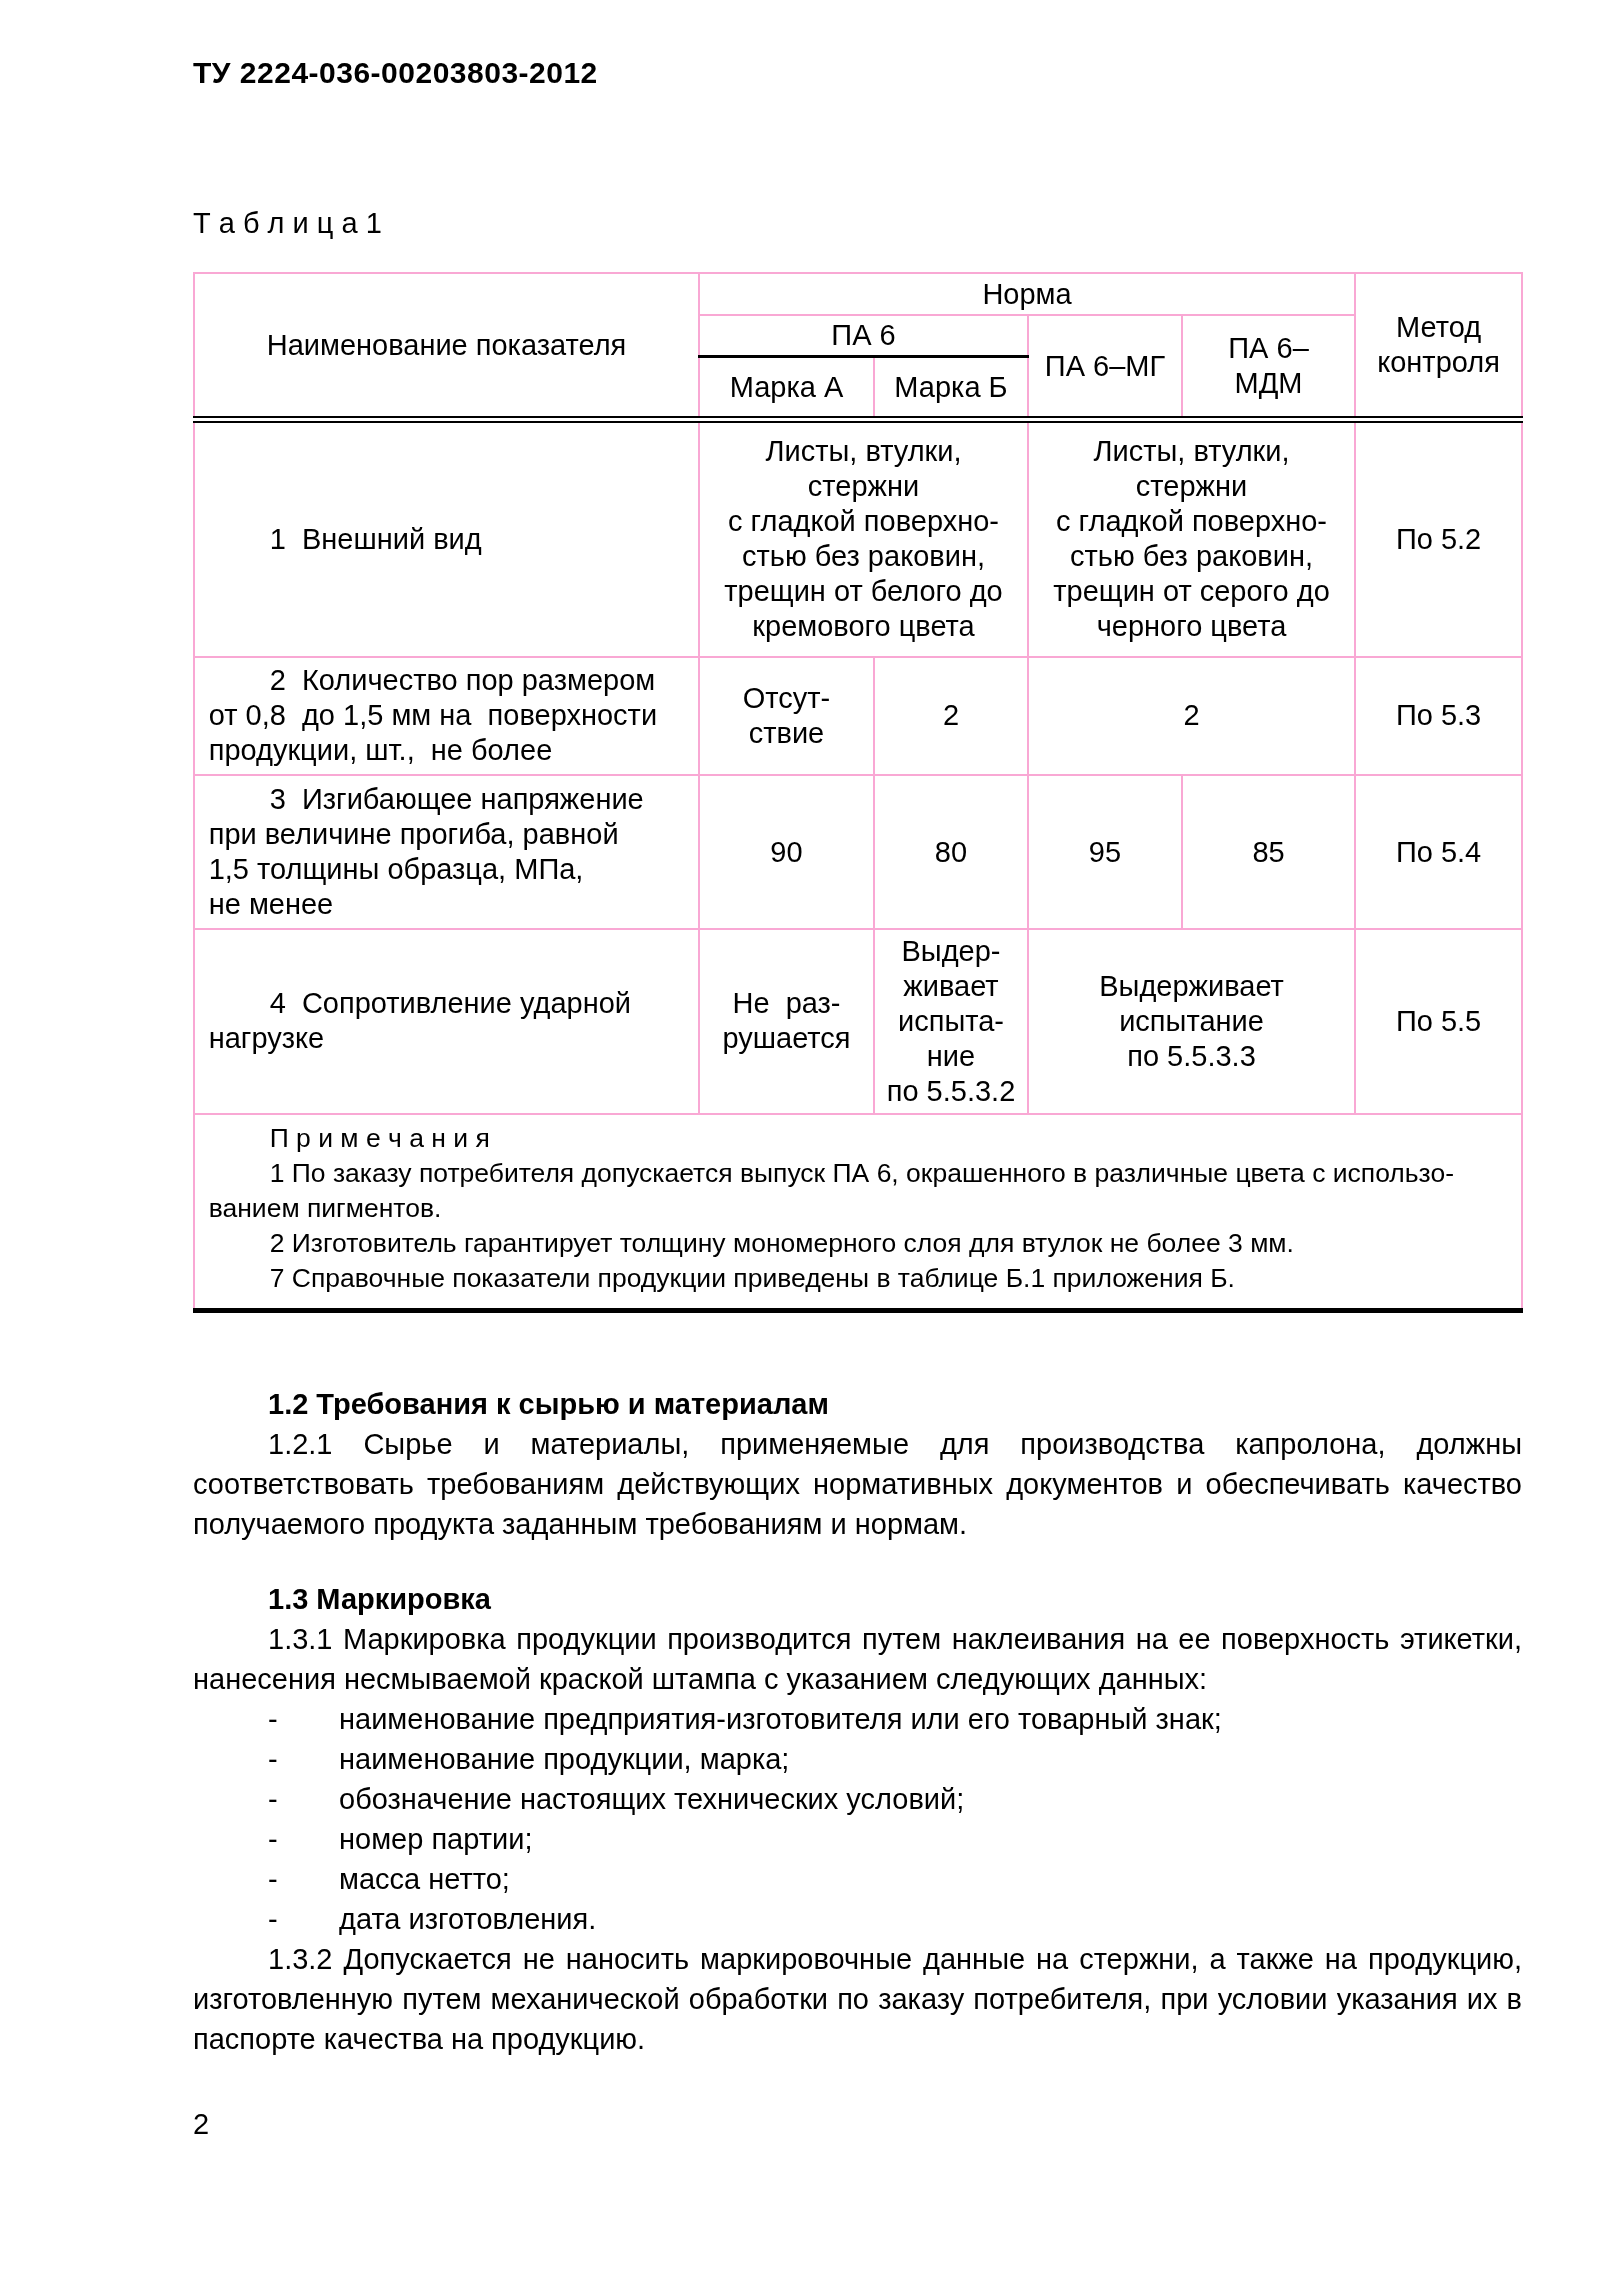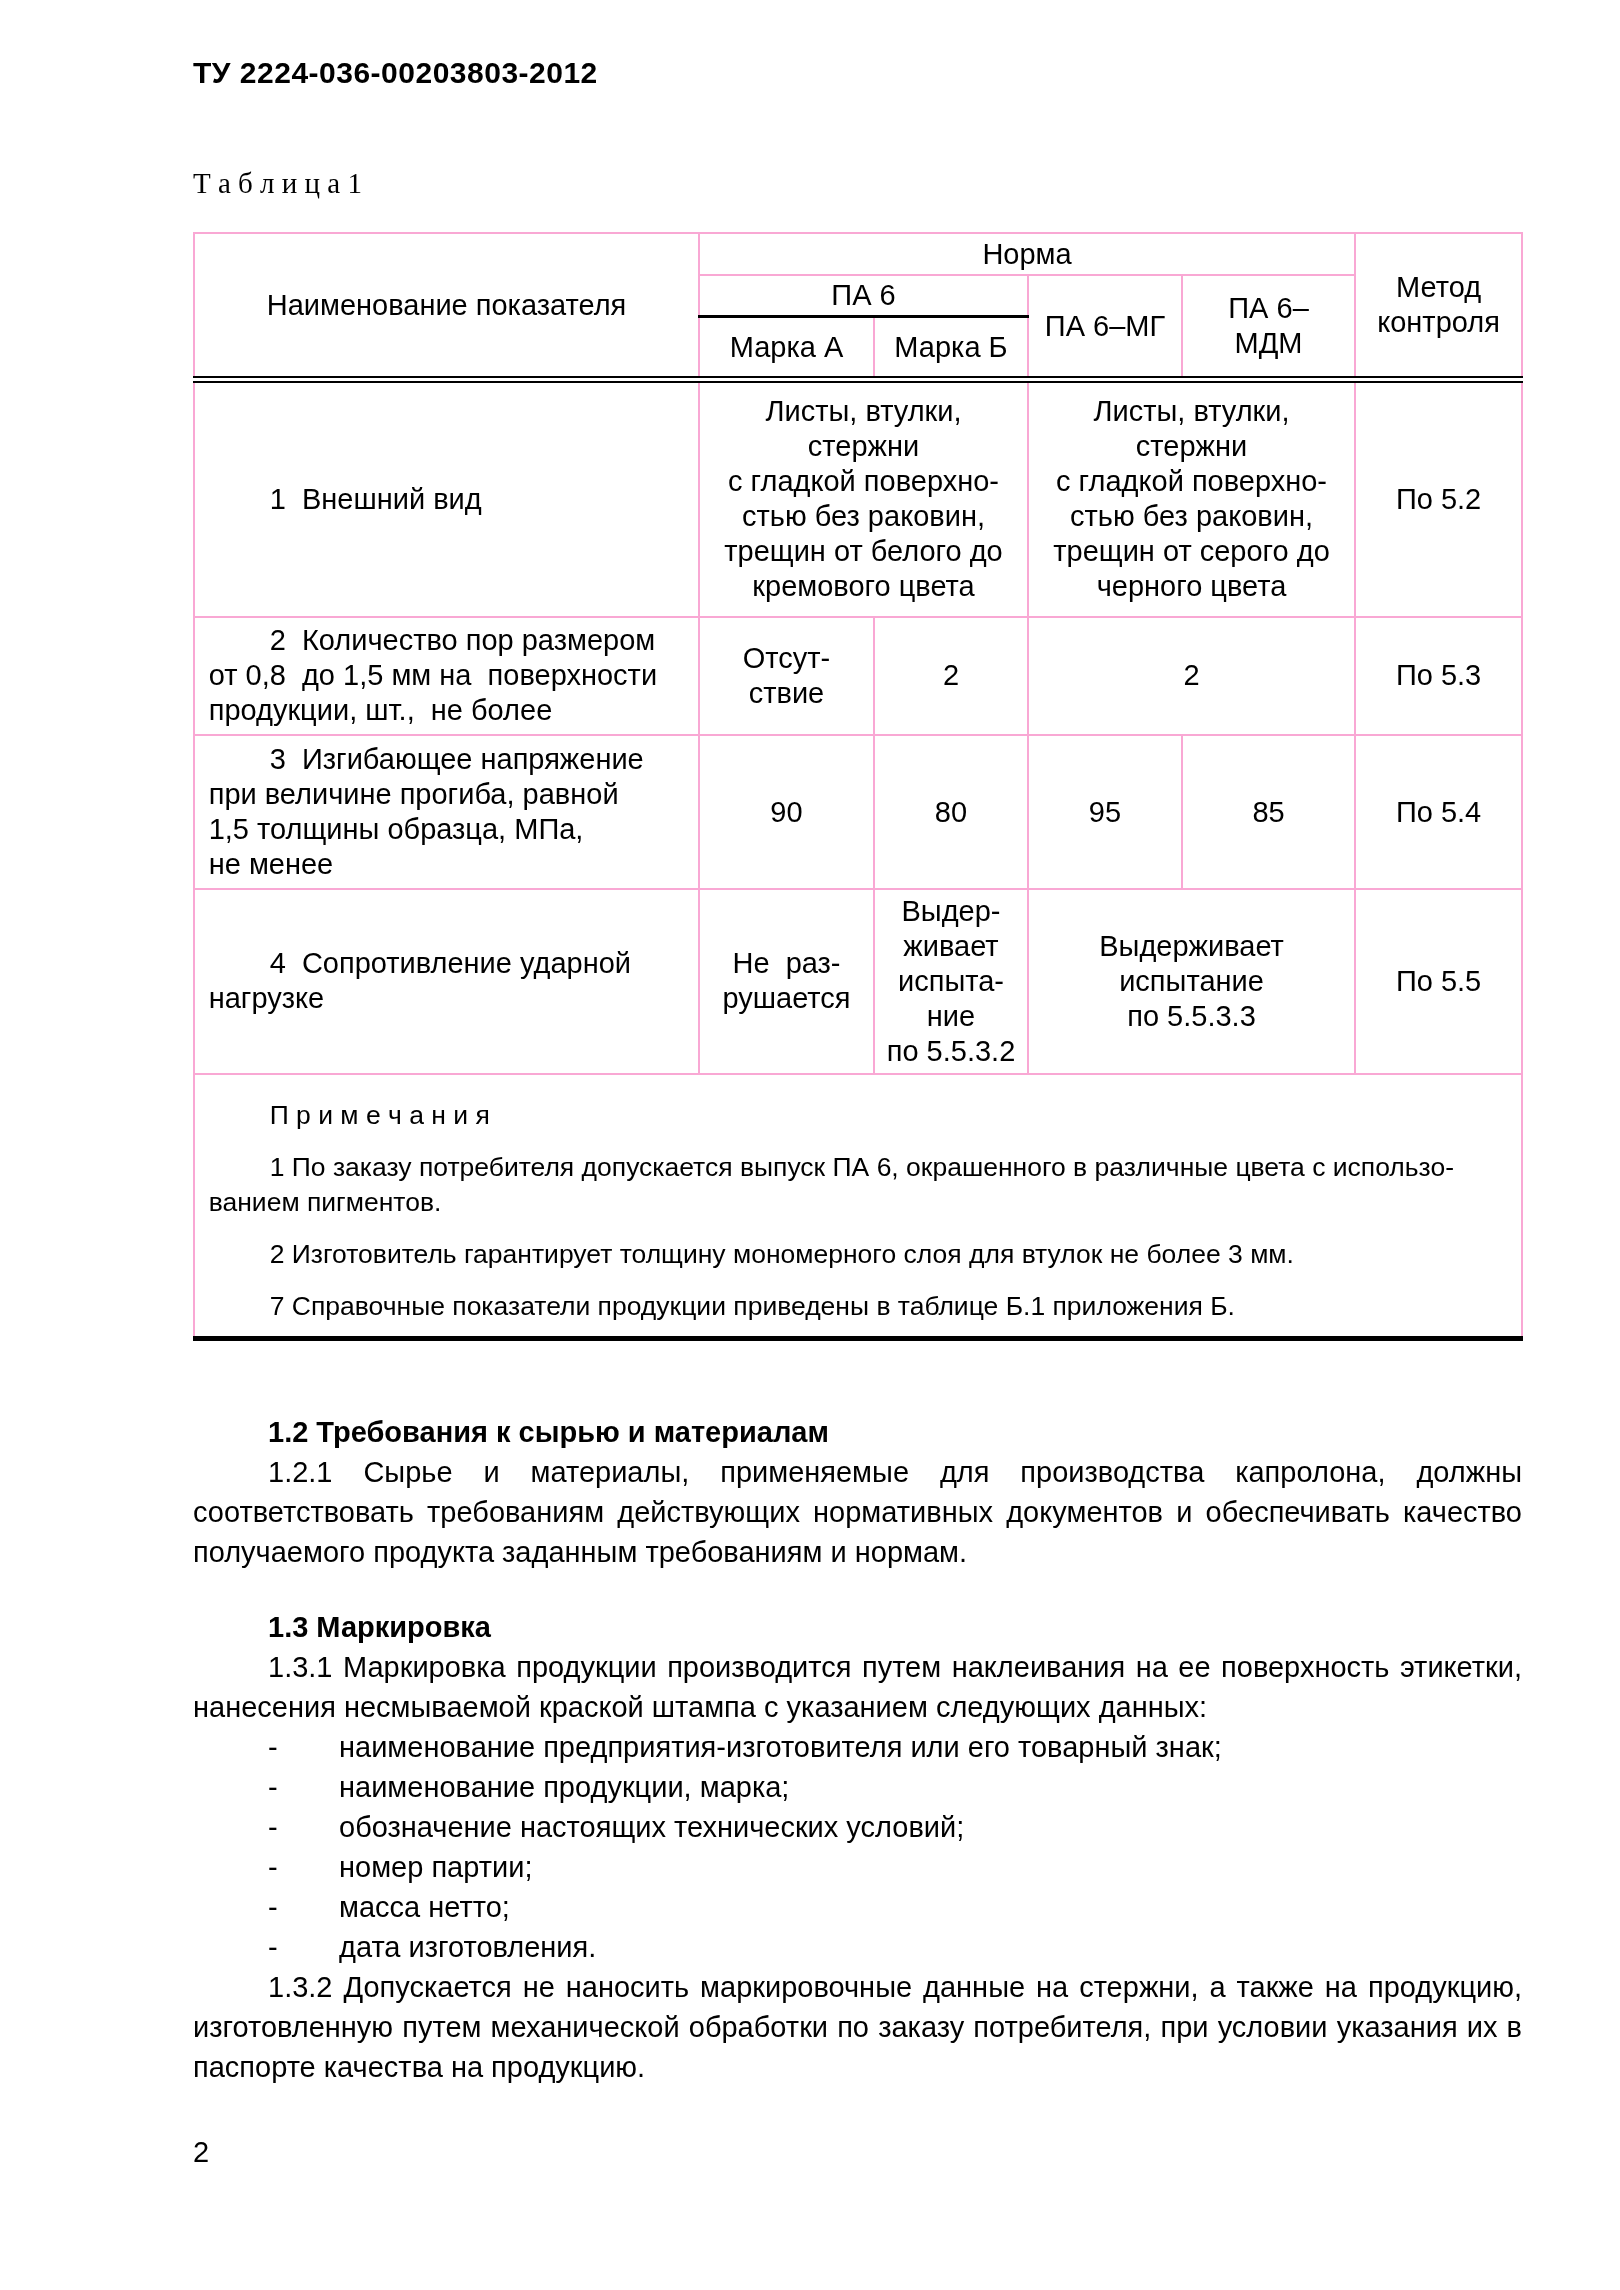--- a/index.html
+++ b/index.html
@@ -1,30 +1,30 @@
 <!DOCTYPE html>
 <html><head>
 <meta charset="utf-8">
 <style>
   html,body{margin:0;padding:0;background:#fff;}
   body{width:1620px;height:2291px;color:#000;font-family:"Liberation Sans",sans-serif;overflow:hidden;}
   .page{box-sizing:border-box;width:1620px;height:2291px;padding:55px 98px 12px 193px;background:#fff;}
   .doc-number{font-weight:700;font-size:30px;line-height:36px;letter-spacing:0.5px;}
-  .table-caption{margin-top:72px;font-size:29px;line-height:40px;font-family:Liberation Serif, serif;}
+  .table-caption{margin-top:112px;font-size:29px;line-height:40px;}
   table.spec{border-collapse:collapse;table-layout:fixed;width:1327px;margin-top:29px;font-size:29px;}
   table.spec td{border:2px solid #f9a8d4;vertical-align:middle;line-height:35px;}
   .hd{text-align:center;white-space:pre-line;padding:2px 3.9px;}
   .hsep{border-bottom:7.8px double #000 !important;}
   .pa6-cell{border-bottom:3.9px solid #000 !important;}
   .name-cell{text-align:left;padding:5.9px 9.8px 5.9px 13.7px;text-indent:61px;white-space:pre-wrap;}
   .val-cell{text-align:center;white-space:pre-wrap;padding:3.9px 3.9px;}
   tr.h1{height:42px;} tr.h2{height:41px;} tr.h3{height:63px;}
   tr.r1{height:237px;} tr.r2{height:100px;} tr.r3{height:141px;} tr.r4{height:174px;}
   .notes-cell{border-bottom:5.9px solid #000 !important;vertical-align:top;font-size:26.5px;line-height:37px;padding:5.9px 13.7px 11.8px 13.7px;}
-  .note-line{text-indent:61px;white-space:pre-wrap;text-align:justify;margin-top:17px;}
+  .note-line{text-indent:61px;white-space:pre-wrap;text-align:justify;}
   .sec-heading{font-weight:700;font-size:29px;line-height:40px;padding-left:75px;margin-top:71px;}
   .para{font-size:29px;line-height:40px;text-align:justify;text-indent:75px;}
   .para.cont{margin-top:0;text-align:justify;}
   .marking-list{margin:0;padding:0;}
   .list-item{display:flex;font-size:29px;line-height:40px;padding-left:75px;}
   .list-item .dash{width:71px;flex:0 0 71px;}
   .page-number{font-size:29px;line-height:40px;margin-top:45px;}
 </style>
 </head>
 <body>

